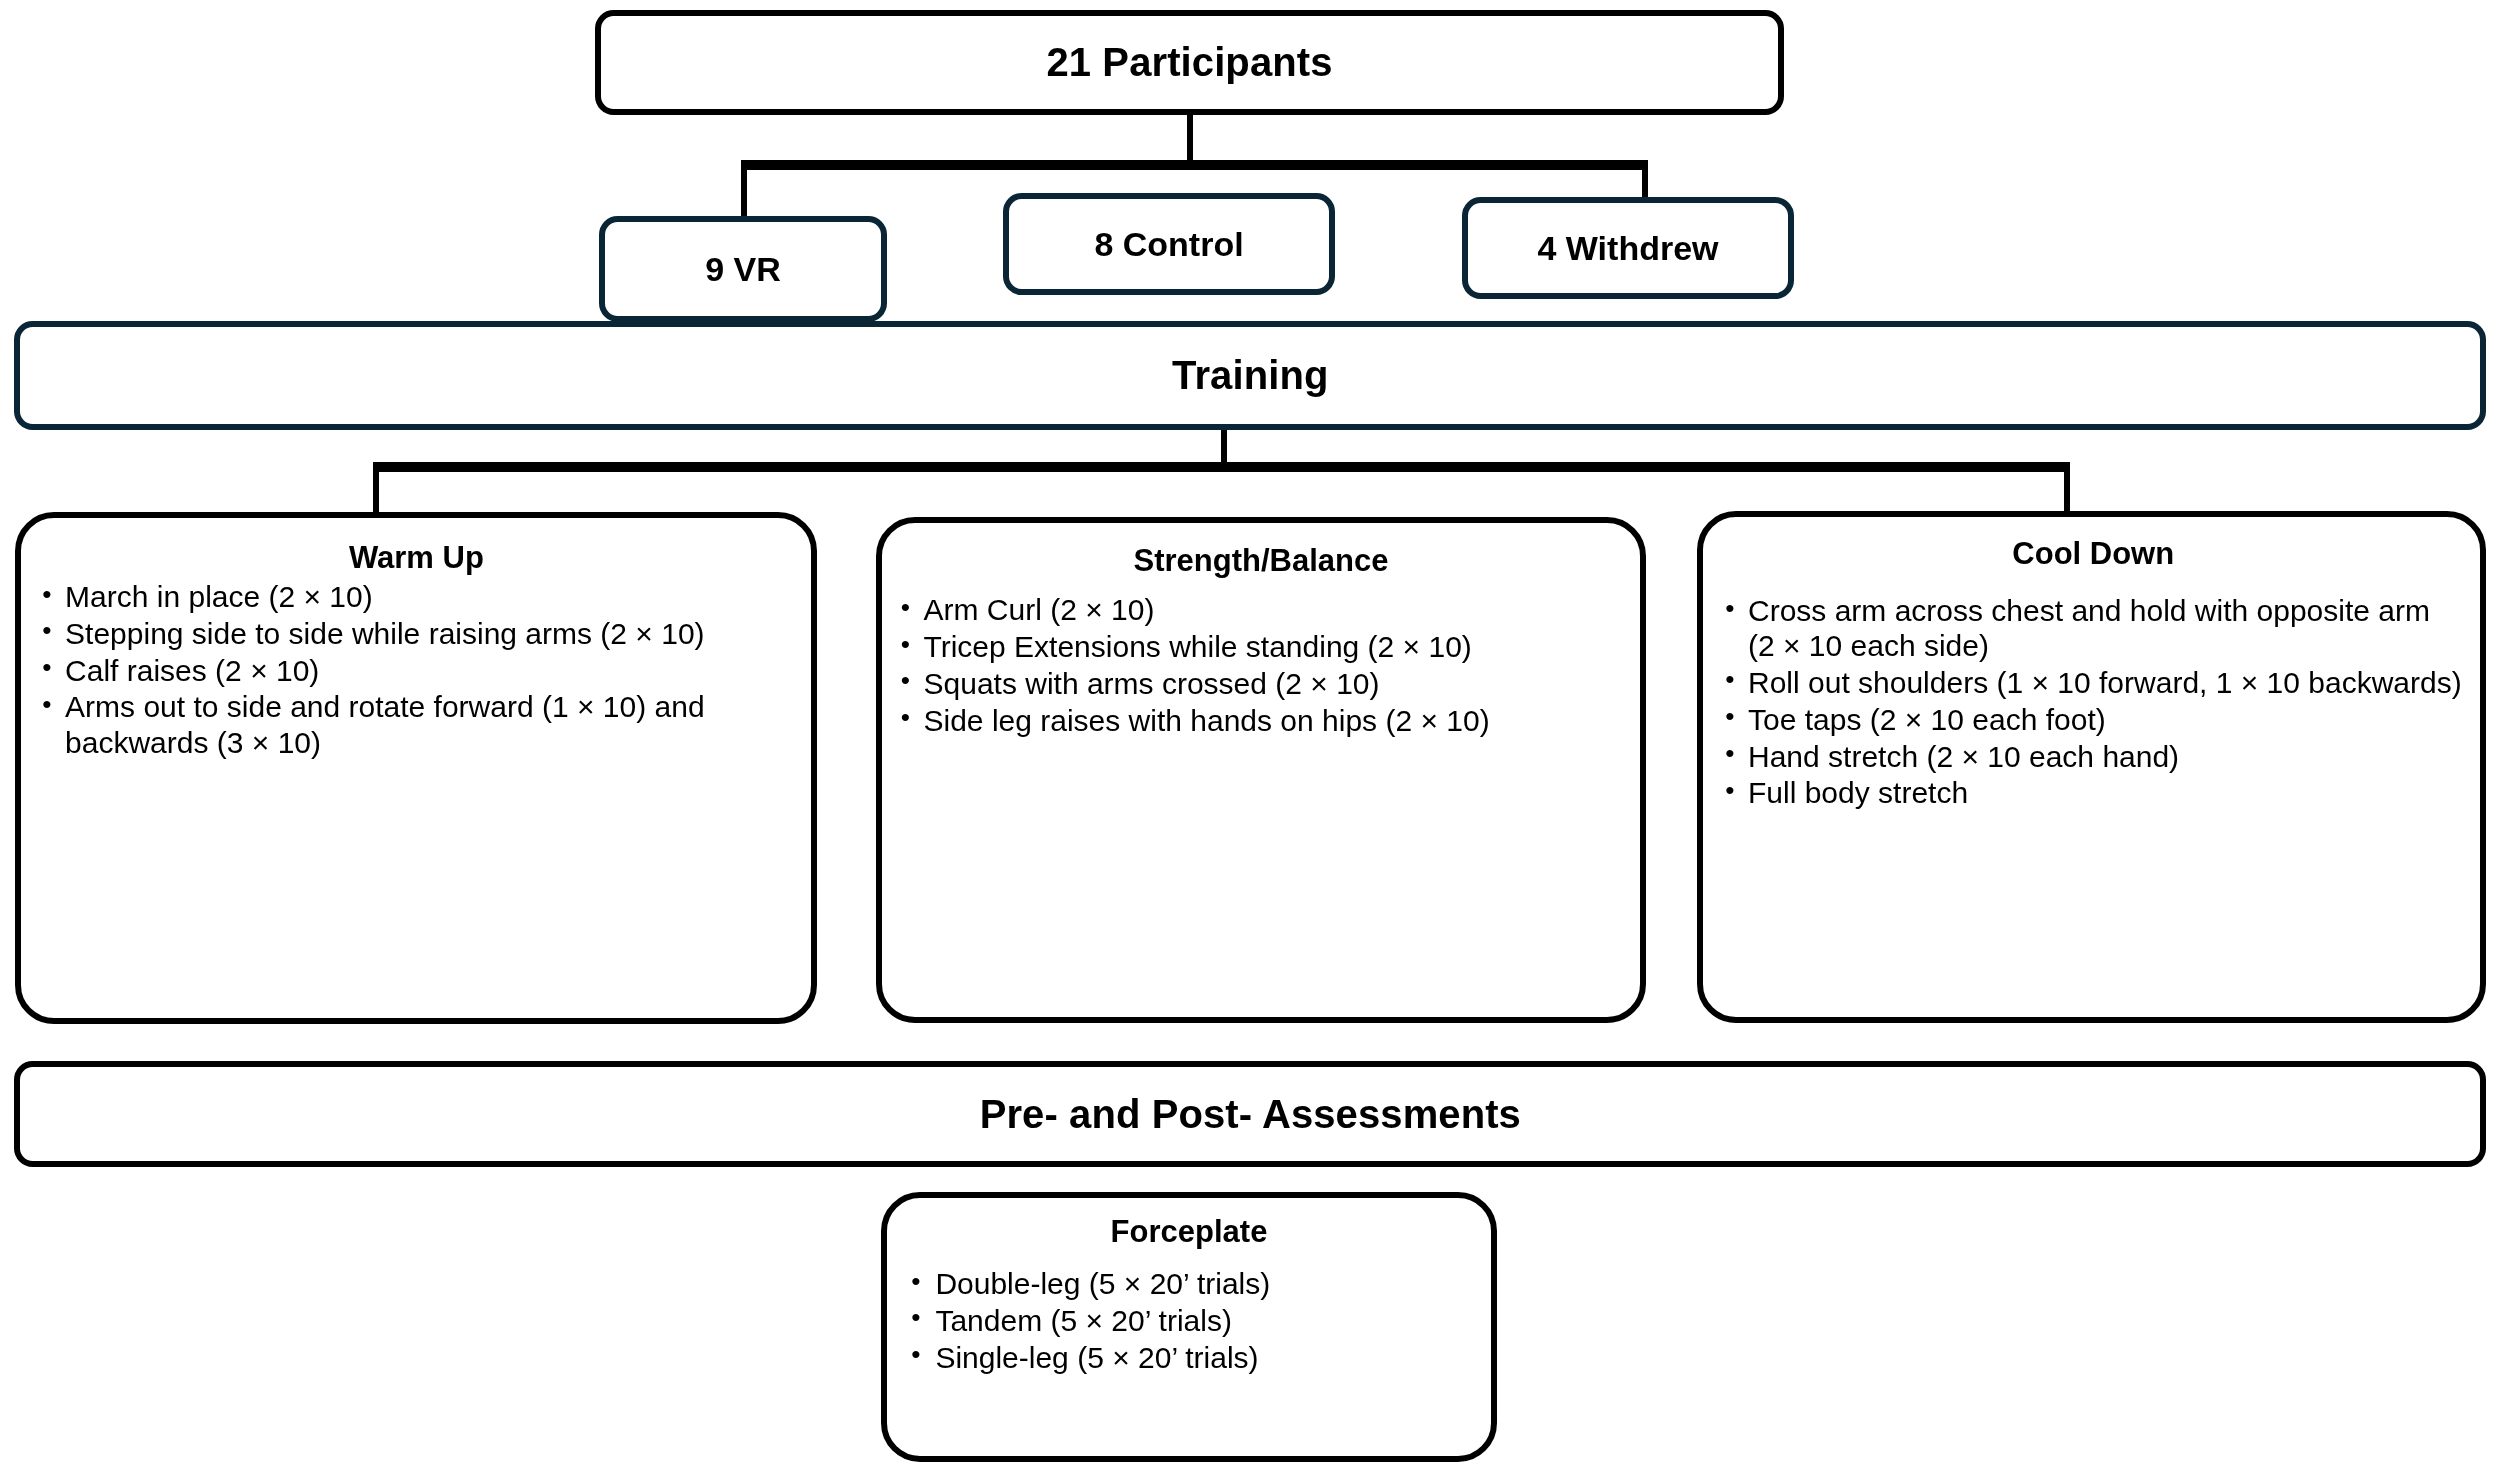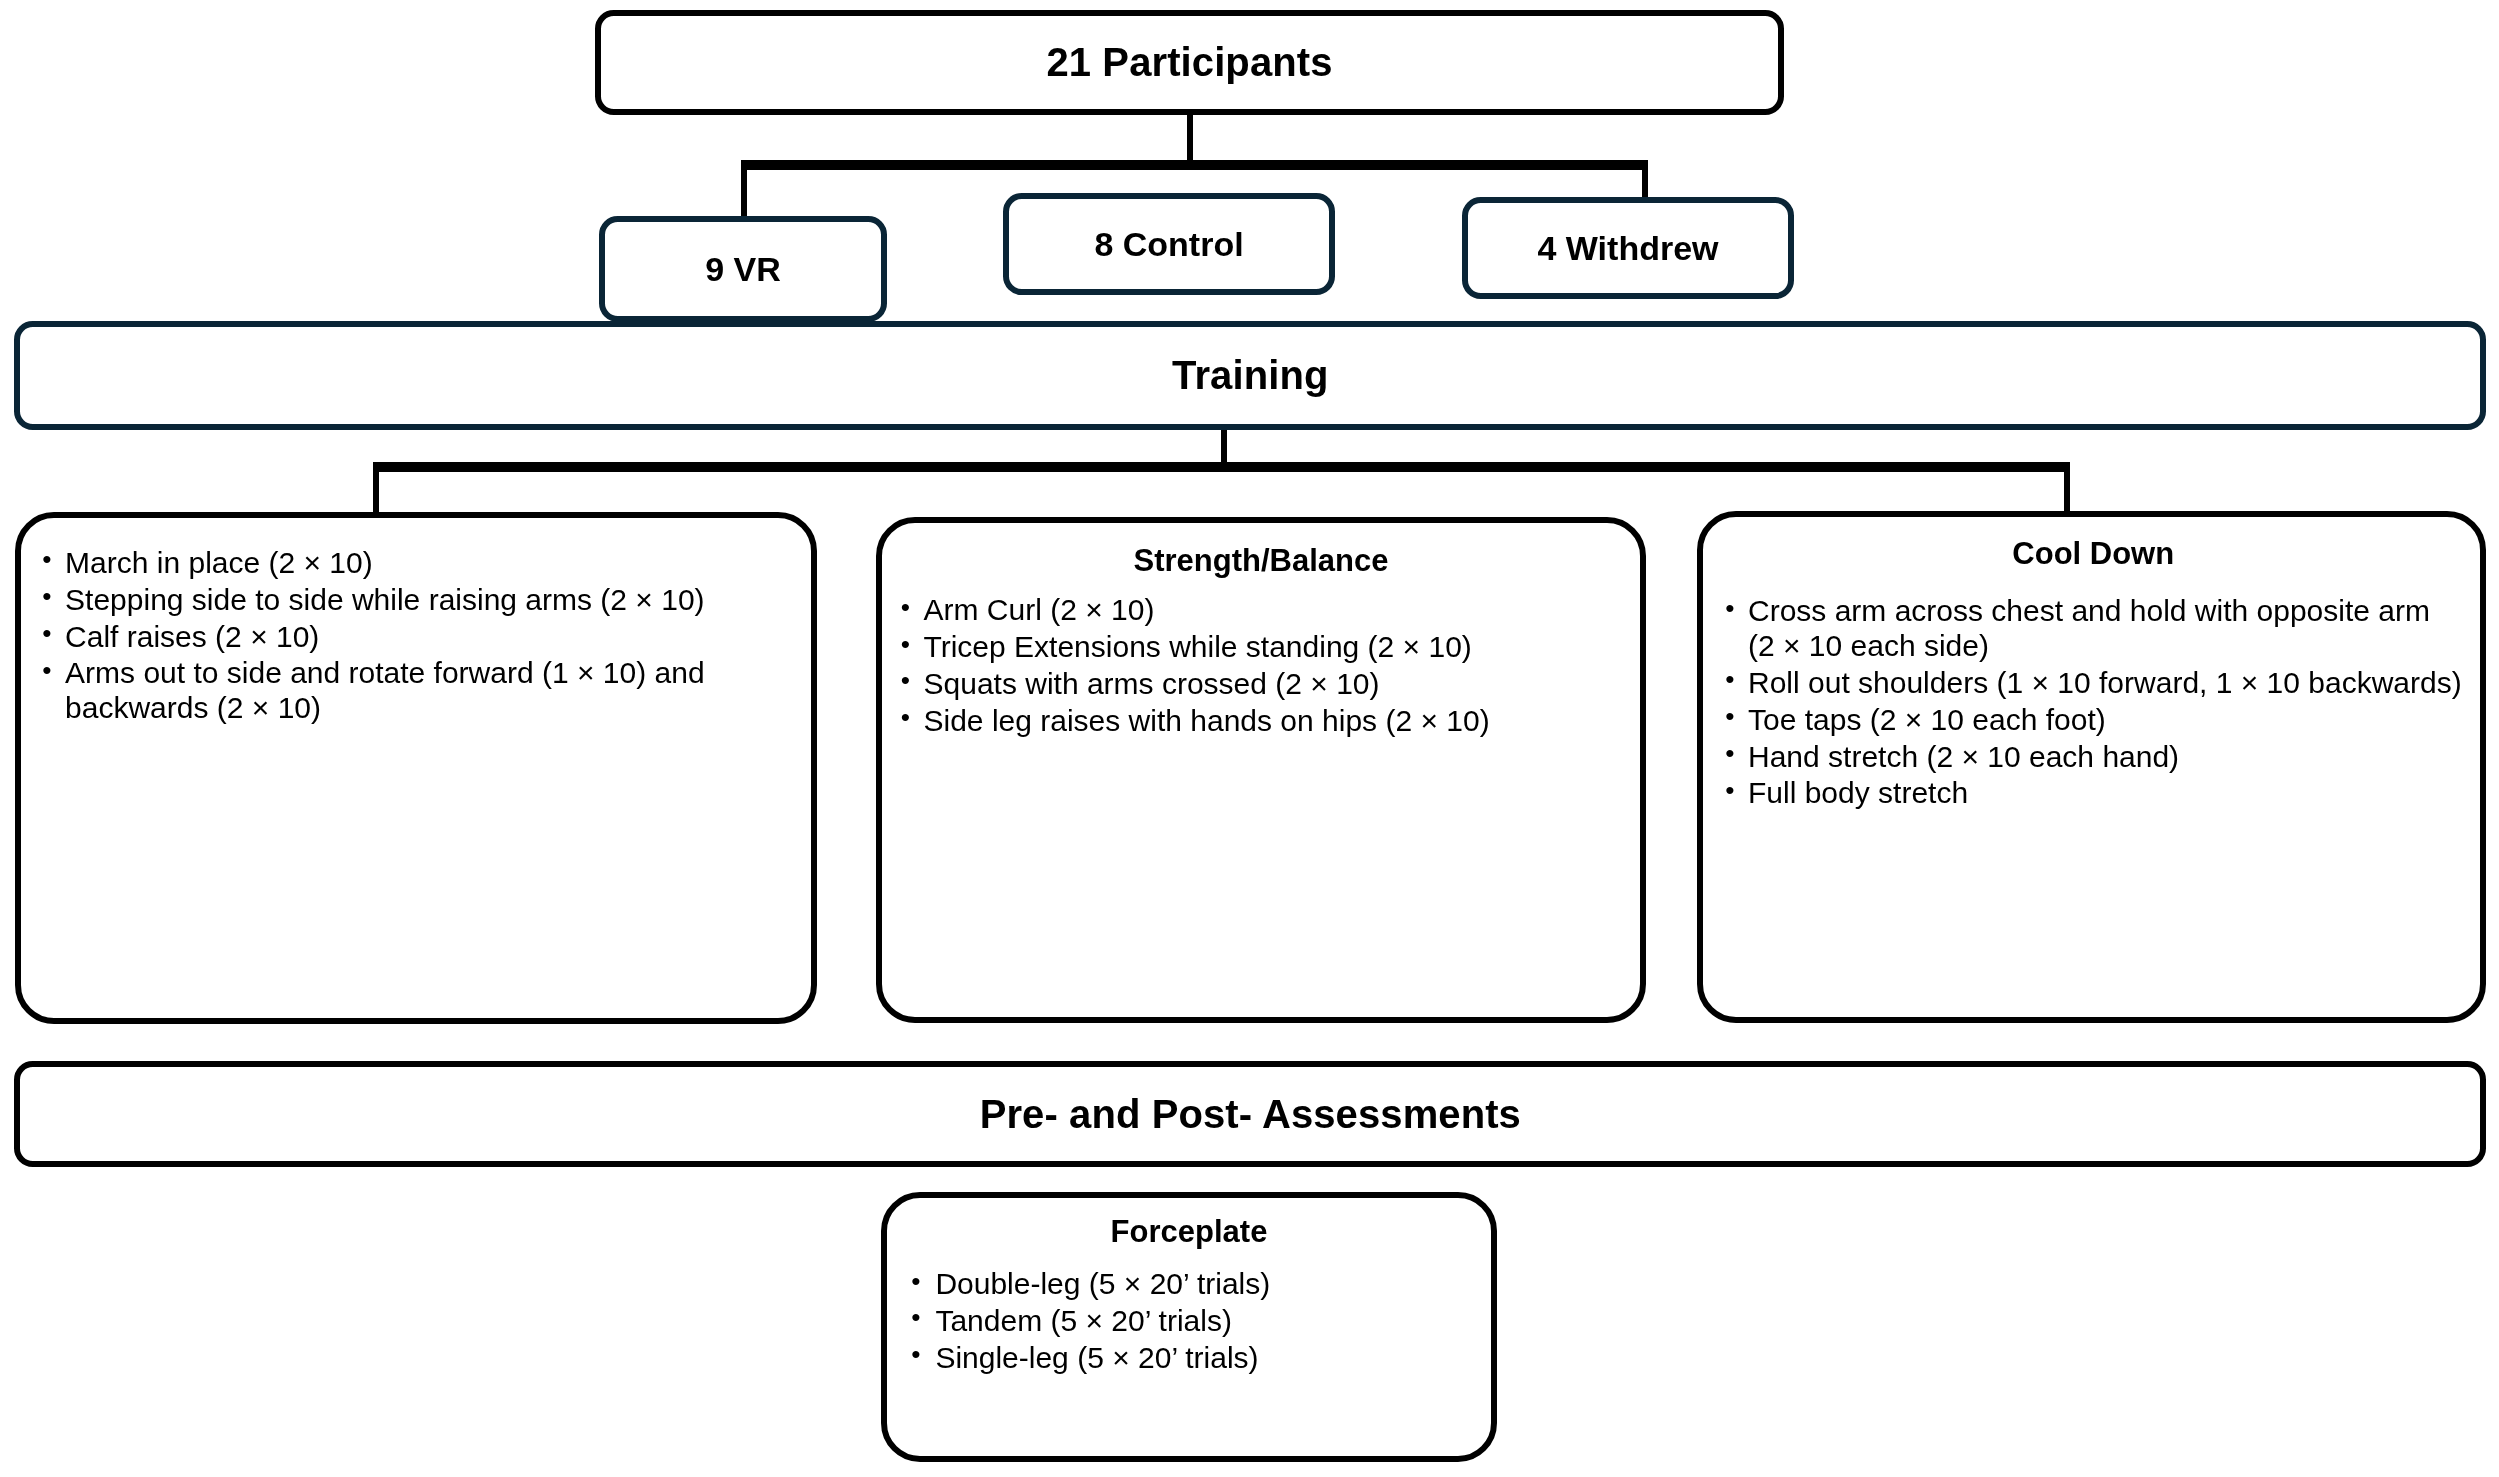--- a/index.html
+++ b/index.html
@@ -111,25 +111,26 @@
   <div class="box navy title-only" style="left:14.3px; top:321px; width:2472px; height:109px;">
     <span class="t-xl">Training</span>
   </div>
 
   <div class="vline" style="left:1221px; top:430px; width:5.5px; height:36px;"></div>
   <div class="hline" style="left:373px; top:462px; width:1696px; height:10px;"></div>
   <div class="vline" style="left:373px; top:462px; width:5.5px; height:53px;"></div>
   <div class="vline" style="left:2064px; top:462px; width:5.5px; height:53px;"></div>
 
   <div class="box round-lg" style="left:15.4px; top:512px; width:802px; height:512px; padding:23px 18.7px 0 18.7px;">
+    <div class="panel-title">Warm Up</div>
     <ul class="bullets" style="margin-top:4px;">
       <li>March in place (2 × 10)</li>
       <li>Stepping side to side while raising arms (2 × 10)</li>
       <li>Calf raises (2 × 10)</li>
-      <li>Arms out to side and rotate forward (1 × 10) and backwards (2 × 10)</li>
+      <li>Arms out to side and rotate forward (1 × 10) and backwards (3 × 10)</li>
     </ul>
   </div>
 
   <div class="box round-lg" style="left:876px; top:517px; width:770px; height:506px; padding:21px 16.5px 0 16.5px;">
     <div class="panel-title">Strength/Balance</div>
     <ul class="bullets" style="margin-top:14.3px;">
       <li>Arm Curl (2 × 10)</li>
       <li>Tricep Extensions while standing (2 × 10)</li>
       <li>Squats with arms crossed (2 × 10)</li>
       <li>Side leg raises with hands on hips (2 × 10)</li>

